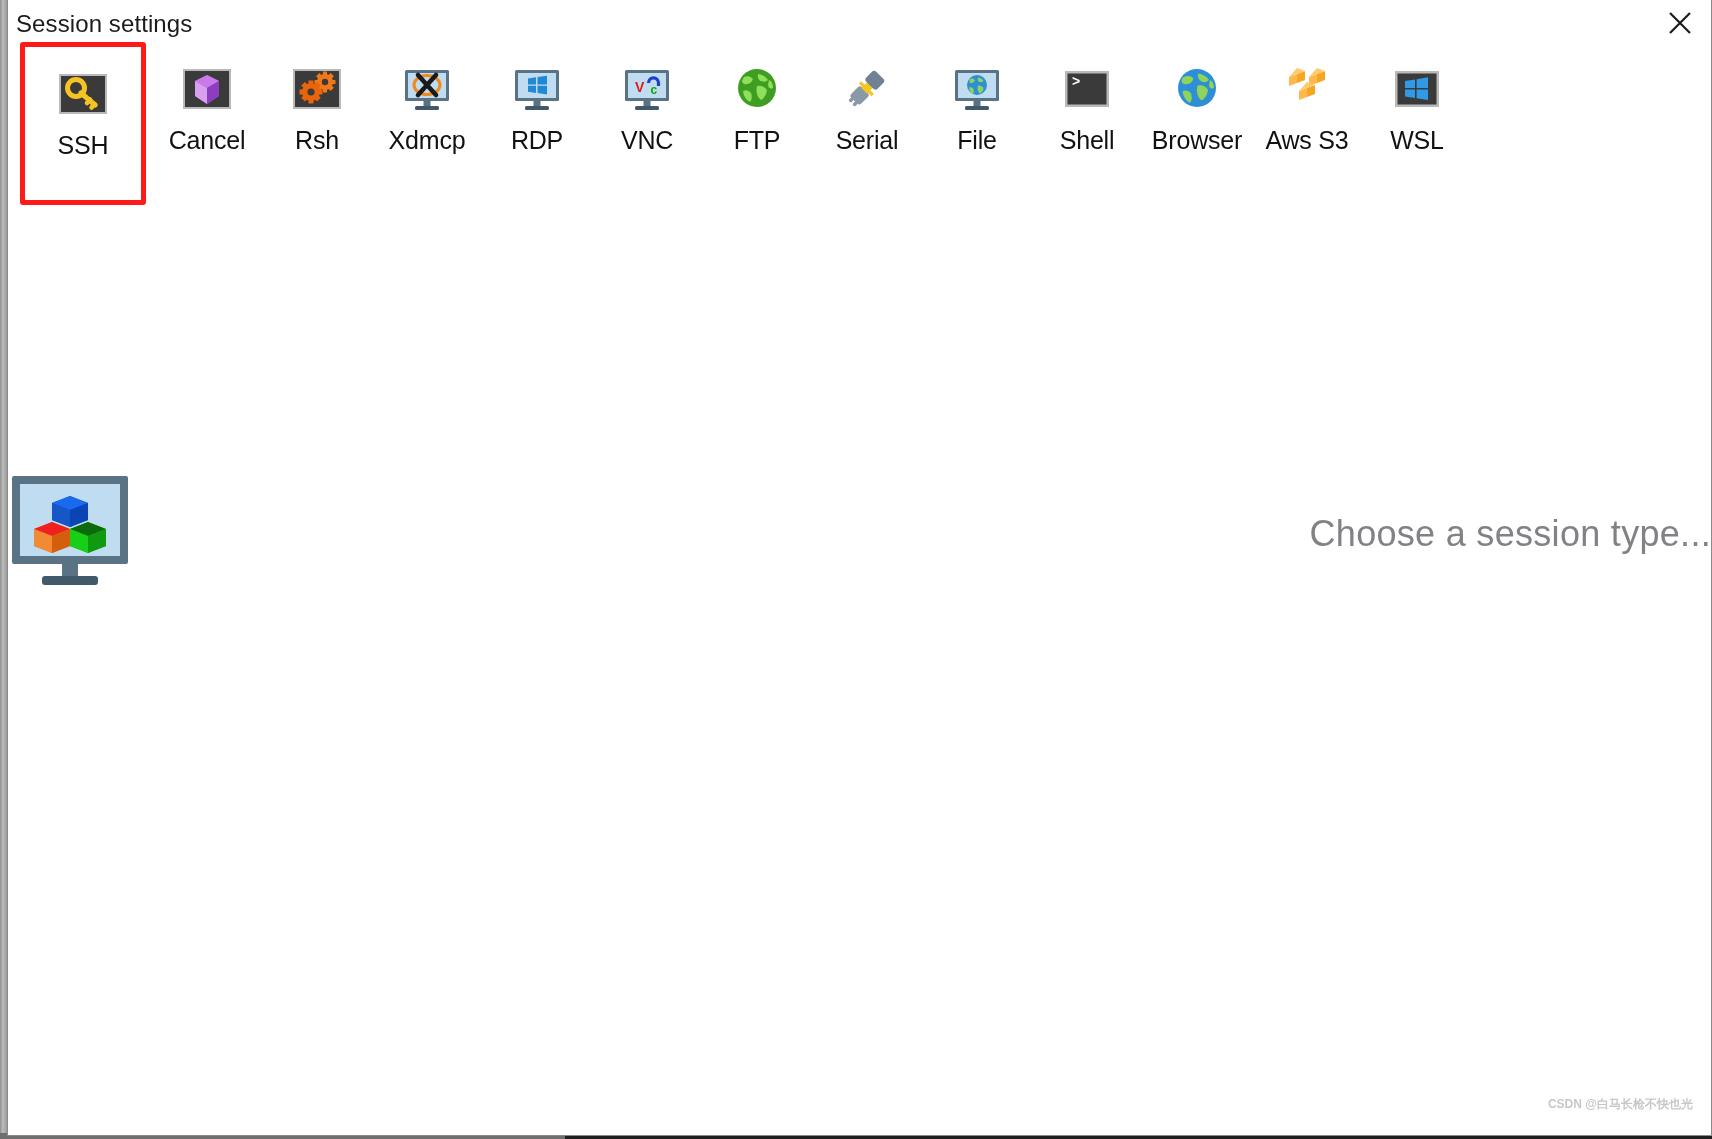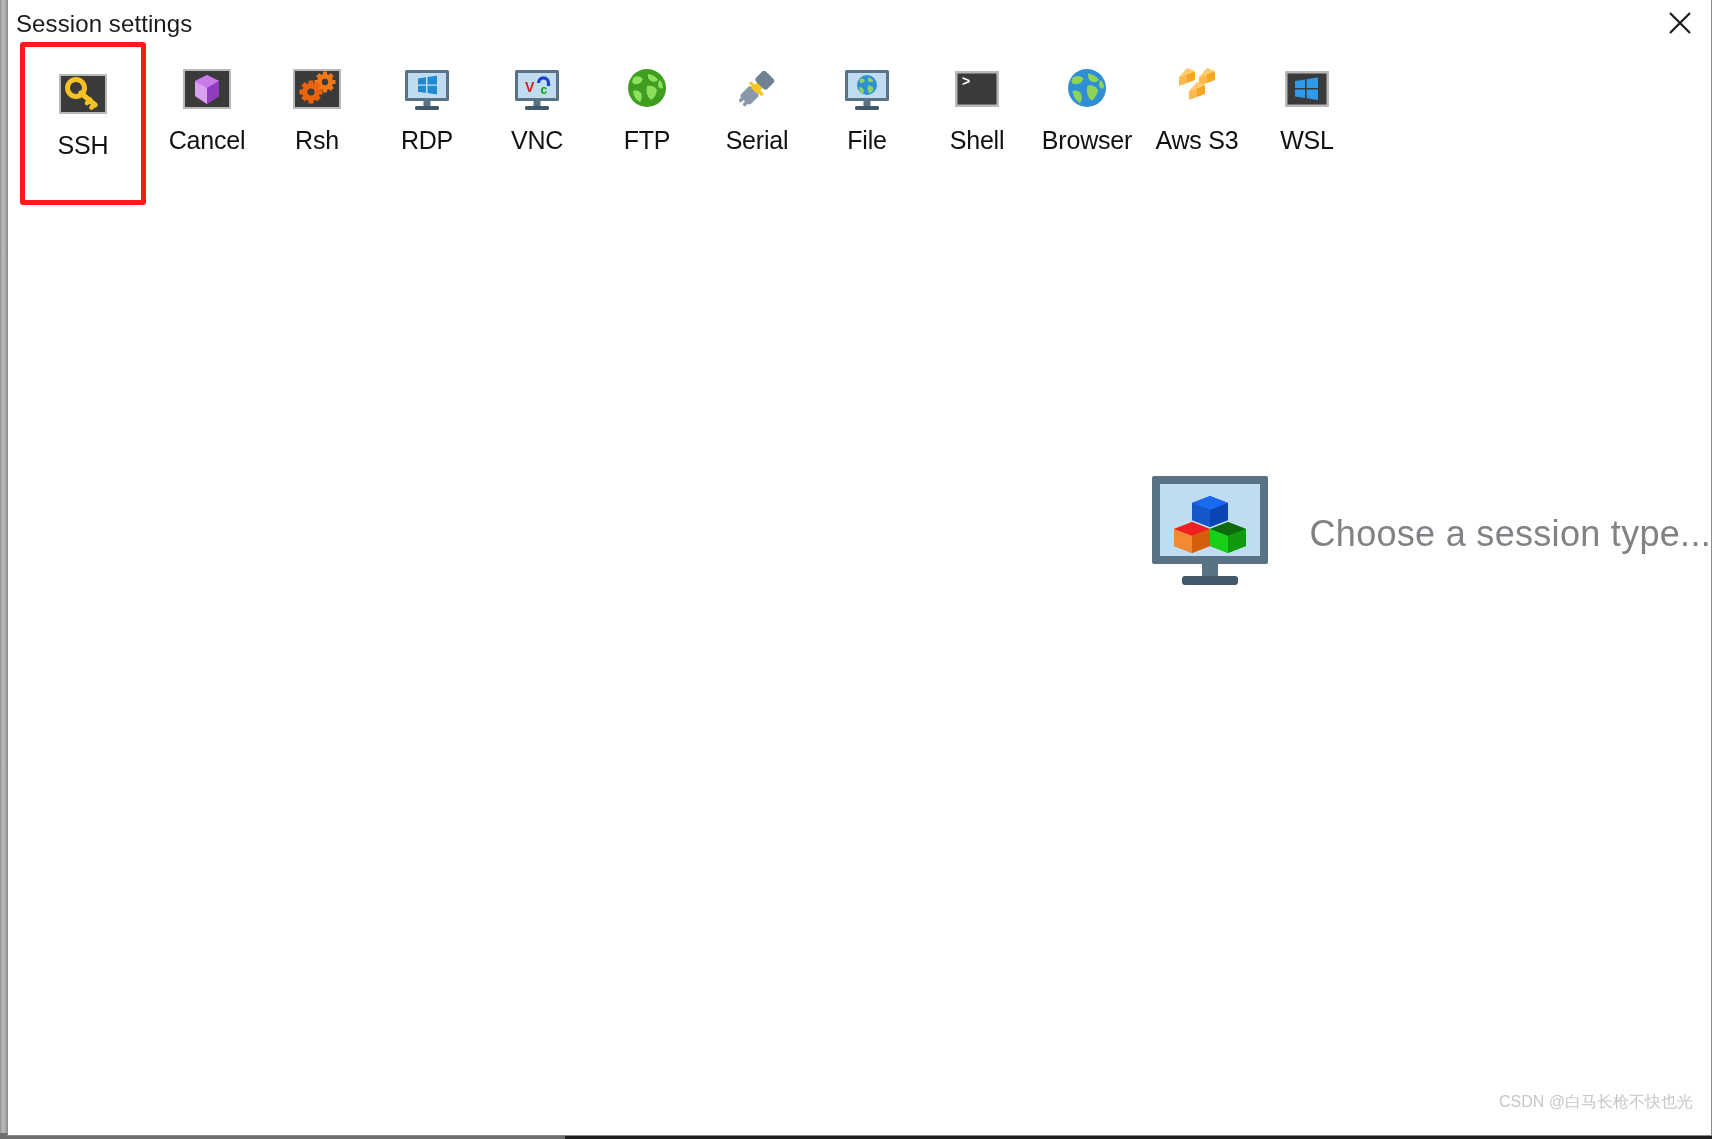--- a/index.html
+++ b/index.html
@@ -94,21 +94,21 @@
     white-space: nowrap;
     letter-spacing: -0.2px;
   }
 
   
   #session-placeholder {
     position: absolute;
     left: 0; right: 0; top: 470px;
     display: flex;
     align-items: center;
-    justify-content: flex-end;
+    justify-content: space-between;
     gap: 38px;
   }
   #placeholder-text {
     font-size: 36px;
     color: #808285;
     letter-spacing: 0.3px;
   }
 
   
   #dialog-footer {
@@ -137,23 +137,24 @@
     border: 3px solid #0a76c8;
   }
   .btn-icon { width: 32px; height: 32px; display: block; }
   .btn-label { line-height: 1; }
 
   
   #watermark {
     position: absolute;
     right: 18px;
     bottom: 22px;
-    font-size: 16px;
+    font-size: 12px;
     color: #c7c7c7;
     white-space: nowrap;
+    font-weight: bold;
   }
 </style>
 </head>
 <body>
 
 <div id="desktop-left-strip"></div>
 <div id="desktop-bottom-strip"></div>
 <div id="desktop-taskbar"></div>
 
 <div id="dialog-window">
@@ -227,20 +228,33 @@
             <rect x="23.5" y="32.2" width="5.2" height="5.2" transform="rotate(45 26.1 34.8)"></rect>
             <rect x="23.5" y="20" width="5.2" height="5.2" transform="rotate(45 26.1 22.6)"></rect>
             <rect x="11.3" y="32.2" width="5.2" height="5.2" transform="rotate(45 13.9 34.8)"></rect>
           </g>
           <circle cx="20" cy="29" r="3.6" fill="#3a3a3a"></circle>
         </svg>
       </div>
       <div class="st-label">Rsh</div>
     </div>
 
+    <div class="session-type">
+      <div class="st-icon">
+        <svg width="52" height="52" viewBox="0 0 52 52">
+          <rect x="4" y="7" width="44" height="31" rx="1.5" fill="#5a7384"></rect>
+          <rect x="7" y="10" width="38" height="25" fill="#bfdcf0"></rect>
+          <ellipse cx="26" cy="22" rx="13" ry="9.5" fill="none" stroke="#f08a1c" stroke-width="3"></ellipse>
+          <path d="M17 12 L35 32 M35 12 L17 32" stroke="#1a1a1a" stroke-width="4.6" stroke-linecap="round"></path>
+          <rect x="22.5" y="38" width="7" height="5" fill="#5a7384"></rect>
+          <rect x="14" y="43" width="24" height="4" rx="1.5" fill="#42596a"></rect>
+        </svg>
+      </div>
+      <div class="st-label">Xdmcp</div>
+    </div>
 
     <div class="session-type">
       <div class="st-icon">
         <svg width="52" height="52" viewBox="0 0 52 52">
           <rect x="4" y="7" width="44" height="31" rx="1.5" fill="#5a7384"></rect>
           <rect x="7" y="10" width="38" height="25" fill="#bfdcf0"></rect>
           <g fill="#2089d6">
             <polygon points="17,15.5 25,14.3 25,21.5 17,21.5"></polygon>
             <polygon points="26.5,14.1 36,12.7 36,21.5 26.5,21.5"></polygon>
             <polygon points="17,22.8 25,22.8 25,30 17,28.8"></polygon>

